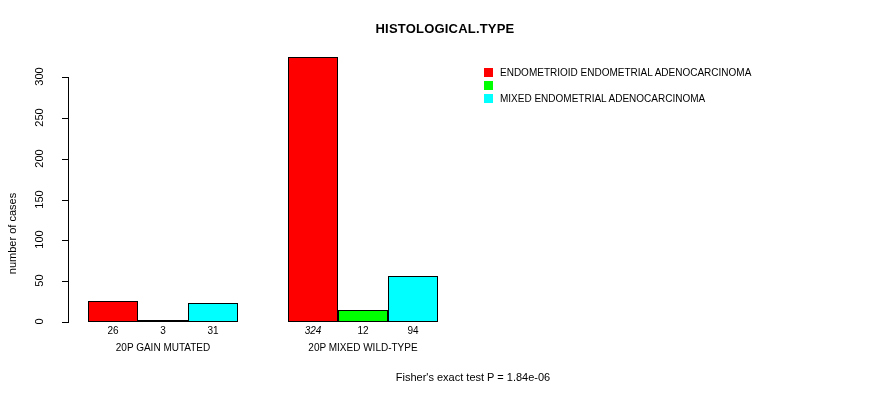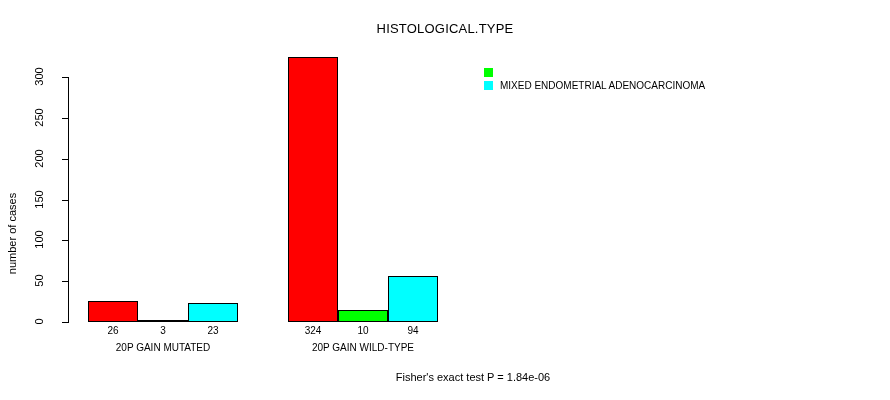--- a/index.html
+++ b/index.html
@@ -21,21 +21,21 @@
     width: 890px;
     height: 400px;
   }
   .title {
     position: absolute;
     left: 0;
     top: 21px;
     width: 890px;
     text-align: center;
     font-size: 13px;
-    font-weight: normal;
+    font-weight: bold;
     letter-spacing: 0.2px;
   }
   
   .axis-line {
     position: absolute;
     background: #000000;
   }
   .y-axis {
     left: 68px;
     top: 77px;
@@ -139,32 +139,36 @@
       <div style="position: absolute; left: 24px; top: 71px; width: 30px; text-align: center; font-size: 11px; line-height: 11px; transform: rotate(-90deg);">300</div>
     </div>
   <div class="ylab">number of cases</div>
 
   <div id="bars">
       <div class="bar" style="left: 88px; width: 50px; height: 21.2333px; top: 300.767px; background: rgb(255, 0, 0);"></div>
       <div class="barval" style="left: 88px; width: 50px;">26</div>
       <div class="bar" style="left: 138px; width: 50px; height: 2.45px; top: 319.55px; background: rgb(0, 255, 0);"></div>
       <div class="barval" style="left: 138px; width: 50px;">3</div>
       <div class="bar" style="left: 188px; width: 50px; height: 18.7833px; top: 303.217px; background: rgb(0, 255, 255);"></div>
-      <div class="barval" style="left: 188px; width: 50px;">23</div>
+      <div class="barval" style="left: 188px; width: 50px;">31</div>
       <div class="grouplab" style="left: 48px; width: 230px;">20P GAIN MUTATED</div>
       <div class="bar" style="left: 288px; width: 50px; height: 264.6px; top: 57.4px; background: rgb(255, 0, 0);"></div>
-      <div class="barval" style="left: 288px; width: 50px;">324</div>
+      <div class="barval" style="left: 288px; width: 50px; font-style: italic;">324</div>
       <div class="bar" style="left: 338px; width: 50px; height: 12.25px; top: 309.75px; background: rgb(0, 255, 0);"></div>
-      <div class="barval" style="left: 338px; width: 50px;">10</div>
+      <div class="barval" style="left: 338px; width: 50px;">12</div>
       <div class="bar" style="left: 388px; width: 50px; height: 45.7333px; top: 276.267px; background: rgb(0, 255, 255);"></div>
       <div class="barval" style="left: 388px; width: 50px;">94</div>
-      <div class="grouplab" style="left: 248px; width: 230px;">20P GAIN WILD-TYPE</div>
+      <div class="grouplab" style="left: 248px; width: 230px;">20P MIXED WILD-TYPE</div>
     </div>
 
   <div class="legend" id="legend">
+      <div class="legend-row">
+        <div class="legend-swatch" style="background: rgb(255, 0, 0);"></div>
+        <div class="legend-text">ENDOMETRIOID ENDOMETRIAL ADENOCARCINOMA</div>
+      </div>
       <div class="legend-row">
         <div class="legend-swatch" style="background: rgb(0, 255, 0);"></div>
       </div>
       <div class="legend-row">
         <div class="legend-swatch" style="background: rgb(0, 255, 255);"></div>
         <div class="legend-text">MIXED ENDOMETRIAL ADENOCARCINOMA</div>
       </div>
     </div>
 
   <div class="footer">Fisher's exact test P = 1.84e-06</div>

